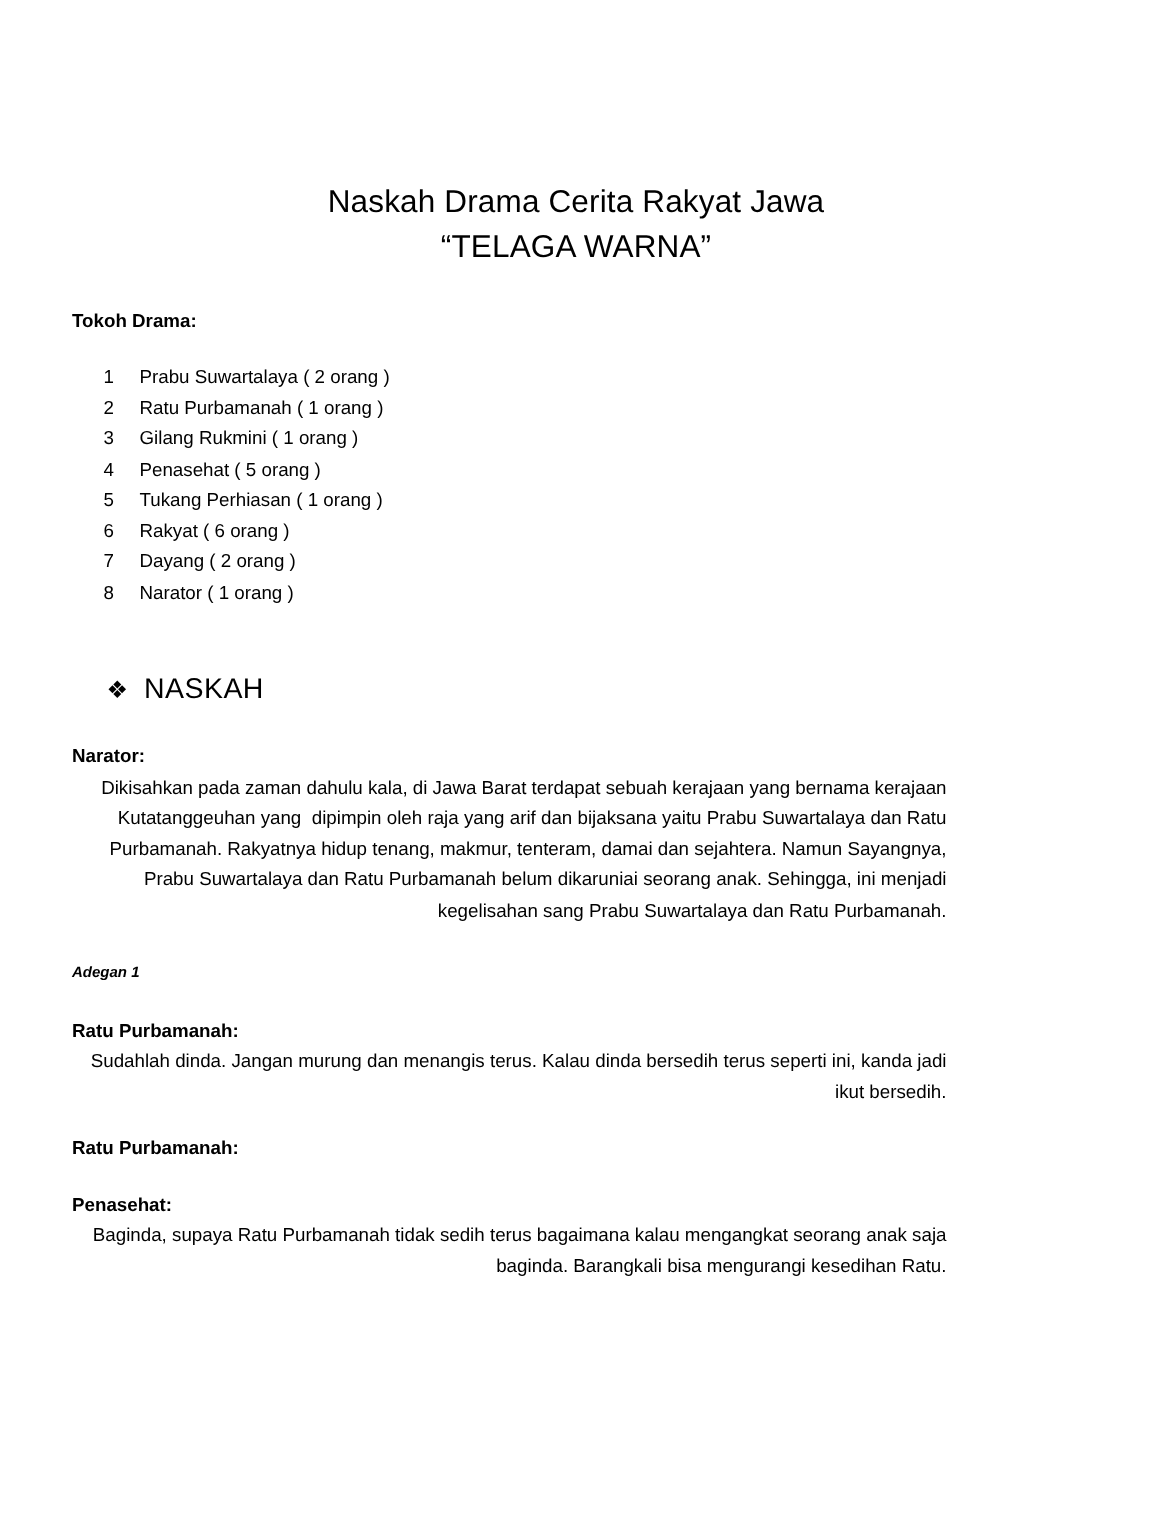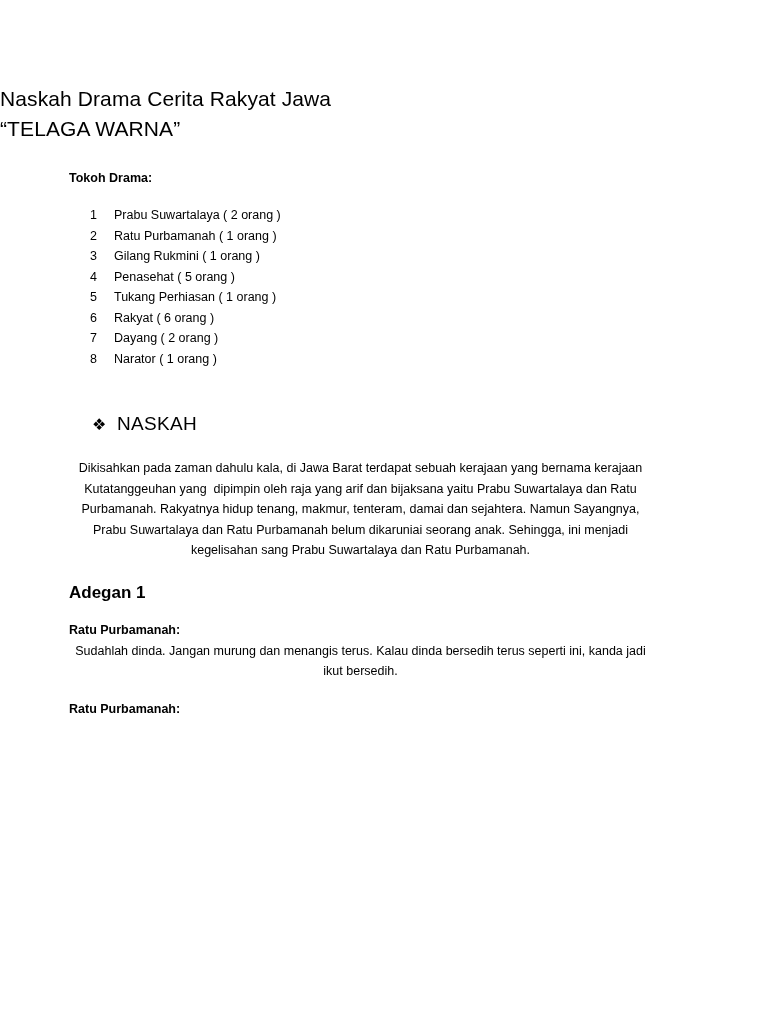--- a/index.html
+++ b/index.html
@@ -19,32 +19,33 @@
     width: 768px;
     height: 1024px;
     box-sizing: border-box;
     padding: 0;
     overflow: hidden;
     background: #ffffff;
   }
 
   
   .title-block {
-    padding-top: 84px;
+    text-align: center;
+    padding-top: 120px;
   }
   .doc-title-line {
     font-size: 21px;
     line-height: 30px;
     letter-spacing: 0.1px;
     white-space: pre;
   }
 
   
   .content {
-    margin-left: 69px;
+    margin-left: 48px;
     width: 583px;
   }
 
   .section-label {
     font-size: 12.5px;
     font-weight: bold;
     line-height: 20px;
     margin-top: 24px;
   }
 
@@ -94,26 +95,27 @@
     font-weight: bold;
     line-height: 20.5px;
     margin-top: 17px;
   }
   .speaker.tight {
     margin-top: 0;
   }
   .para {
     font-size: 12.5px;
     line-height: 20.5px;
-    text-align: center;
+    text-align: right;
     white-space: pre-wrap;
   }
   .scene-heading {
-    font-size: 17px;
+    font-size: 10px;
     font-weight: bold;
+    font-style: italic;
     line-height: 20.5px;
     margin-top: 22px;
   }
   .narrator-block {
     margin-top: 20px;
   }
 </style>
 </head>
 <body>
 
@@ -162,32 +164,37 @@
         <span class="cast-text">Narator ( 1 orang )</span>
       </div>
     </div>
 
     <div class="naskah-heading">
       <span class="naskah-bullet">❖</span>
       <span class="naskah-label">NASKAH</span>
     </div>
 
     <div class="narrator-block">
+      <div class="speaker tight">Narator:</div>
       <div class="para">Dikisahkan pada zaman dahulu kala, di Jawa Barat terdapat sebuah kerajaan yang bernama kerajaan Kutatanggeuhan yang  dipimpin oleh raja yang arif dan bijaksana yaitu Prabu Suwartalaya dan Ratu Purbamanah. Rakyatnya hidup tenang, makmur, tenteram, damai dan sejahtera. Namun Sayangnya, Prabu Suwartalaya dan Ratu Purbamanah belum dikaruniai seorang anak. Sehingga, ini menjadi kegelisahan sang Prabu Suwartalaya dan Ratu Purbamanah.</div>
     </div>
 
     <div class="scene-heading">Adegan 1</div>
 
     <div>
       <div class="speaker">Ratu Purbamanah:</div>
     </div>
 
     <div>
       <div class="para">Sudahlah dinda. Jangan murung dan menangis terus. Kalau dinda bersedih terus seperti ini, kanda jadi ikut bersedih.</div>
     </div>
 
     <div>
       <div class="speaker">Ratu Purbamanah:</div>
     </div>
 
+    <div>
+      <div class="speaker">Penasehat:</div>
+      <div class="para">Baginda, supaya Ratu Purbamanah tidak sedih terus bagaimana kalau mengangkat seorang anak saja baginda. Barangkali bisa mengurangi kesedihan Ratu.</div>
+    </div>
 
   </div>
 </div>
 
 </body></html>

